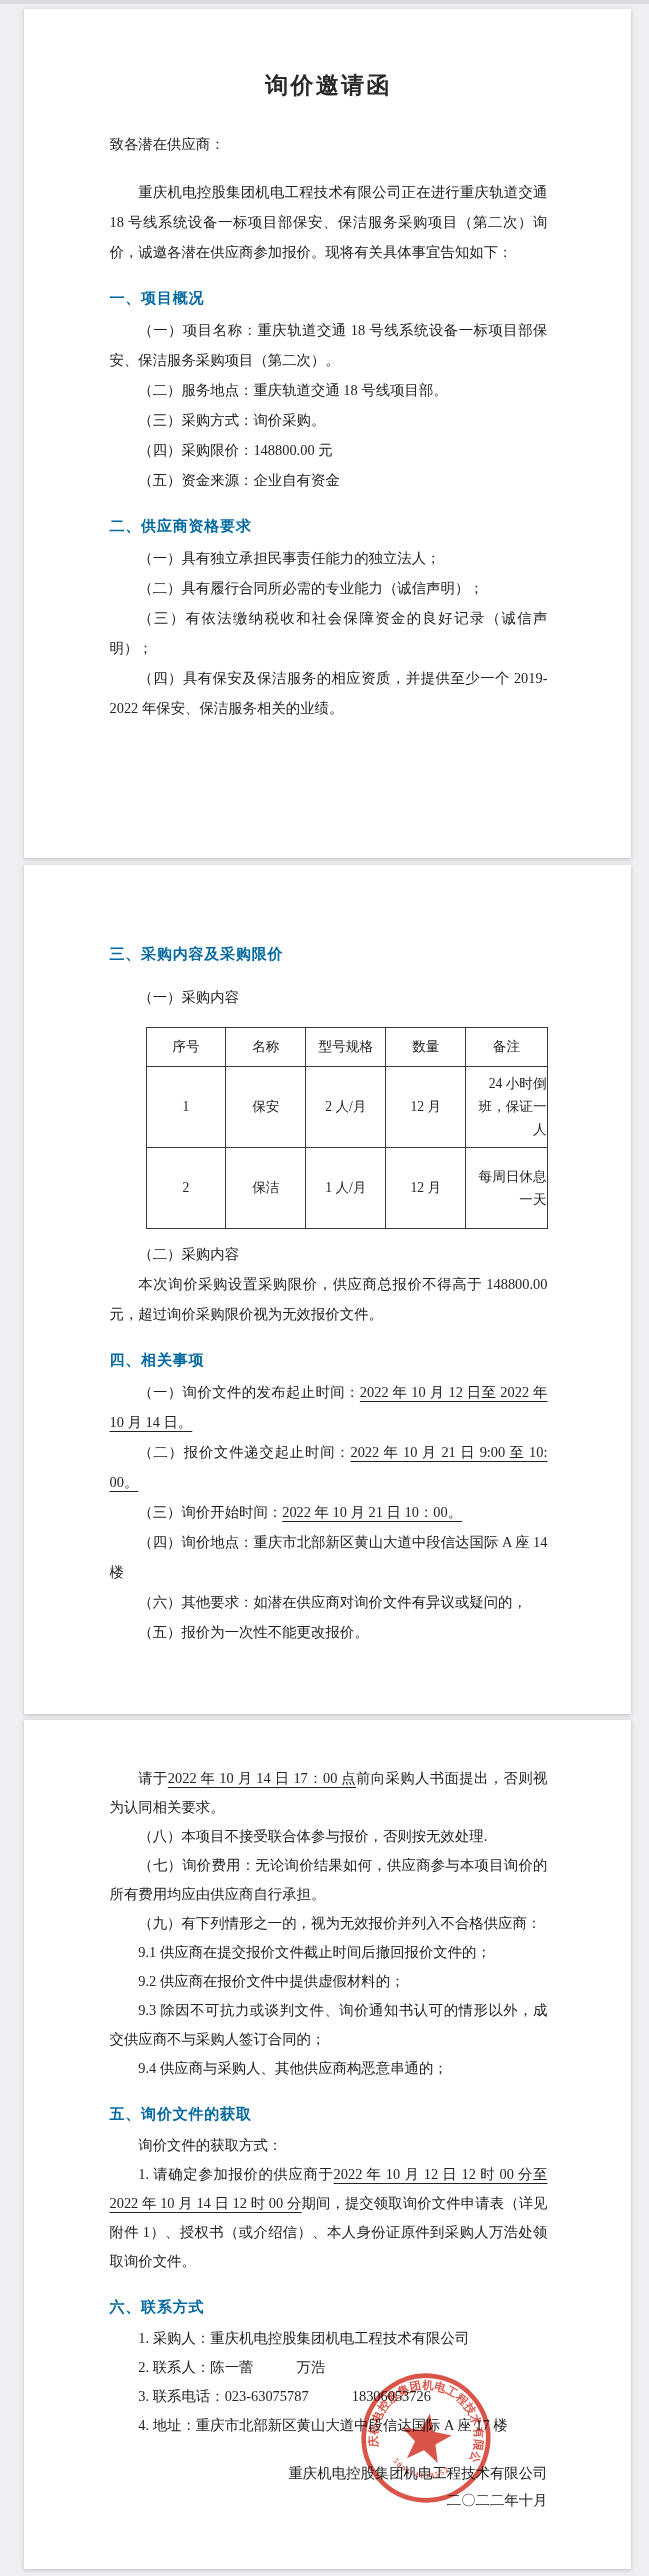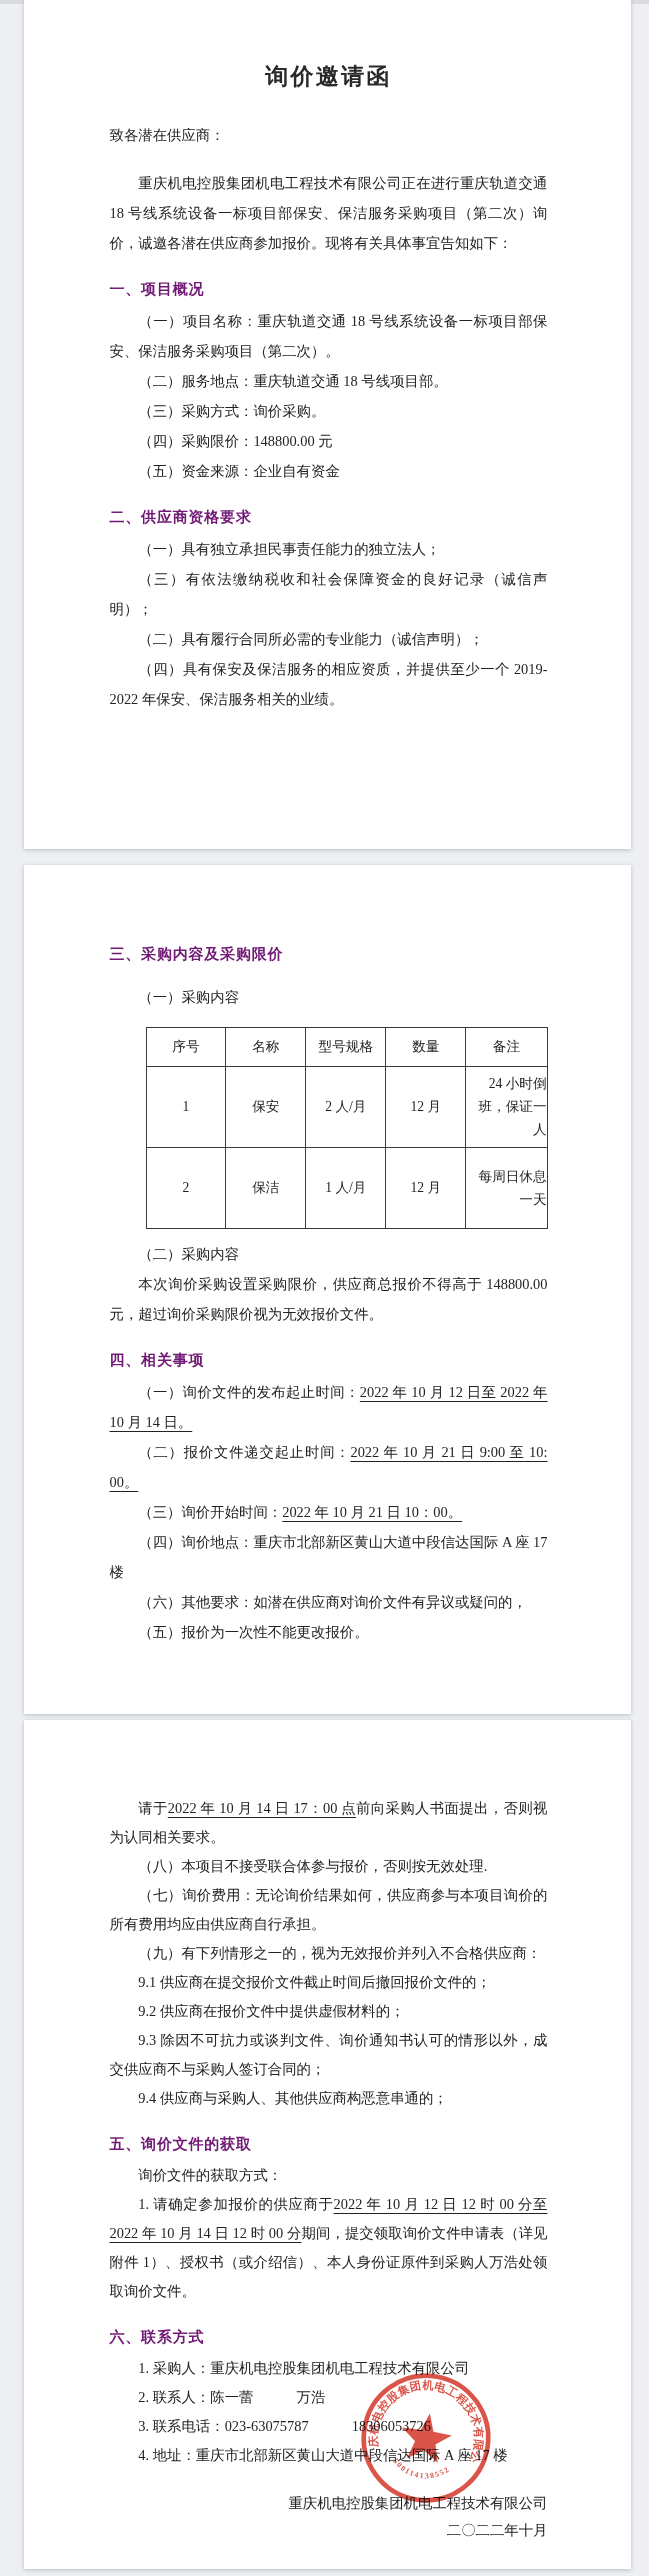--- a/index.html
+++ b/index.html
@@ -10,34 +10,34 @@
     font-family:"Liberation Serif","DejaVu Serif",serif;
     color:#222;
     overflow:hidden;
   }
   .top-strip{position:absolute;top:0;left:0;width:649px;height:3.8px;background:#d9dbde;}
   .page{
     position:absolute;left:23.5px;width:607px;height:849px;
     background:#ffffff;
     box-shadow:0 0.8px 3.8px rgba(70,75,82,.30);
   }
-  #page1{top:0;}
+  #page1{top:9px;}
   #page2{top:865px;}
   #page3{top:1720px;}
   .content{padding:0 83px 0 86px;font-size:14.4px;line-height:30px;text-align:justify;}
   #page1 .content{padding-top:59px;}
   #page2 .content{padding-top:73px;}
-  #page3 .content{padding-top:74px;line-height:29px;}
+  #page3 .content{padding-top:44px;line-height:29px;}
   .doc-title{
     font-size:23px;font-weight:600;letter-spacing:2.3px;
     text-align:center;line-height:35px;margin:0 0 26px 0;color:#2a2a2a;
   }
   .salutation{margin:0;}
   p.para{margin:0;text-indent:2em;}
-  h2.sec{font-size:15px;font-weight:700;margin:15px 0 0 0;line-height:33px;color:#701a75;letter-spacing:0.8px;}
+  h2.sec{font-size:15px;font-weight:700;margin:15px 0 0 0;line-height:33px;color:#0369a1;letter-spacing:0.8px;}
   #page2 h2.sec:first-child{margin-top:0;}
   .u{text-decoration:underline;text-underline-offset:3.8px;}
   table.purchase{
     border-collapse:collapse;margin:15px 0 4.5px 36px;
     font-size:13.6px;line-height:23px;text-align:center;
   }
   table.purchase th,table.purchase td{
     border:0.8px solid #3a3a3a;font-weight:400;
     width:86px;padding:3px 0;vertical-align:middle;
   }
@@ -67,22 +67,22 @@
 
     <h2 class="sec">一、项目概况</h2>
     <p class="para">（一）项目名称：重庆轨道交通 18 号线系统设备一标项目部保安、保洁服务采购项目（第二次）。</p>
     <p class="para">（二）服务地点：重庆轨道交通 18 号线项目部。</p>
     <p class="para">（三）采购方式：询价采购。</p>
     <p class="para">（四）采购限价：148800.00 元</p>
     <p class="para">（五）资金来源：企业自有资金</p>
 
     <h2 class="sec">二、供应商资格要求</h2>
     <p class="para">（一）具有独立承担民事责任能力的独立法人；</p>
+    <p class="para">（二）具有履行合同所必需的专业能力（诚信声明）；</p>
     <p class="para">（三）有依法缴纳税收和社会保障资金的良好记录（诚信声明）；</p>
-    <p class="para">（二）具有履行合同所必需的专业能力（诚信声明）；</p>
     <p class="para">（四）具有保安及保洁服务的相应资质，并提供至少一个 2019-2022 年保安、保洁服务相关的业绩。</p>
   </div>
 </div>
 
 <div class="page" id="page2">
   <div class="content">
     <h2 class="sec">三、采购内容及采购限价</h2>
     <p class="para" style="margin-top:10.6px;">（一）采购内容</p>
 
     <table class="purchase">
@@ -113,21 +113,21 @@
       </tbody>
     </table>
 
     <p class="para" style="margin-top:10.6px;">（二）采购内容</p>
     <p class="para">本次询价采购设置采购限价，供应商总报价不得高于 148800.00 元，超过询价采购限价视为无效报价文件。</p>
 
     <h2 class="sec">四、相关事项</h2>
     <p class="para"><span>（一）询价文件的发布起止时间：</span><span class="u">2022 年 10 月 12 日至 2022 年 10 月 14 日。</span></p>
     <p class="para"><span>（二）报价文件递交起止时间：</span><span class="u">2022 年 10 月 21 日 9:00 至 10: 00。</span></p>
     <p class="para"><span>（三）询价开始时间：</span><span class="u">2022 年 10 月 21 日 10：00。</span></p>
-    <p class="para">（四）询价地点：重庆市北部新区黄山大道中段信达国际 A 座 17 楼</p>
+    <p class="para">（四）询价地点：重庆市北部新区黄山大道中段信达国际 A 座 14 楼</p>
     <p class="para">（六）其他要求：如潜在供应商对询价文件有异议或疑问的，</p>
     <p class="para">（五）报价为一次性不能更改报价。</p>
   </div>
 </div>
 
 <div class="page" id="page3">
   <div class="content">
     <p class="para"><span>请于</span><span class="u">2022 年 10 月 14 日 17：00 点</span><span>前向采购人书面提出，否则视为认同相关要求。</span></p>
     <p class="para">（八）本项目不接受联合体参与报价，否则按无效处理.</p>
     <p class="para">（七）询价费用：无论询价结果如何，供应商参与本项目询价的所有费用均应由供应商自行承担。</p>

